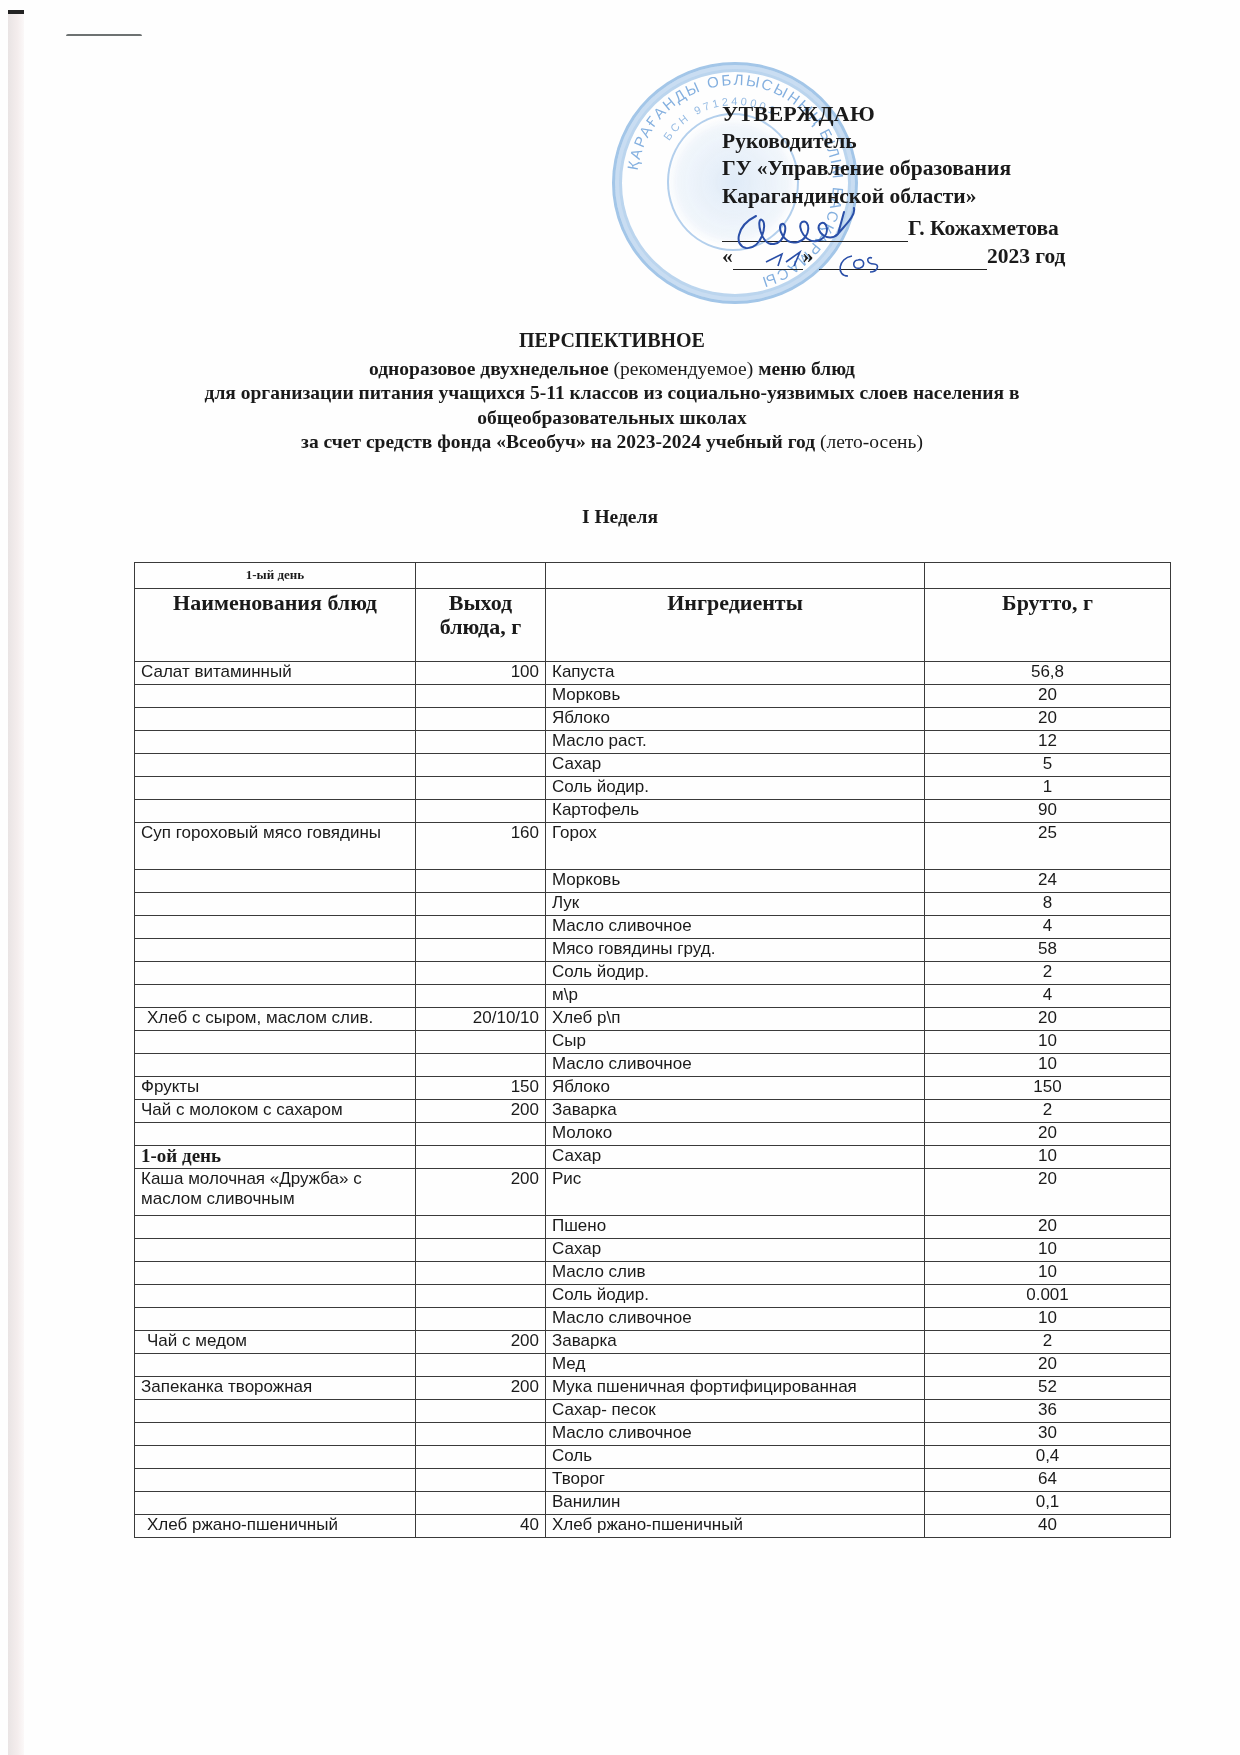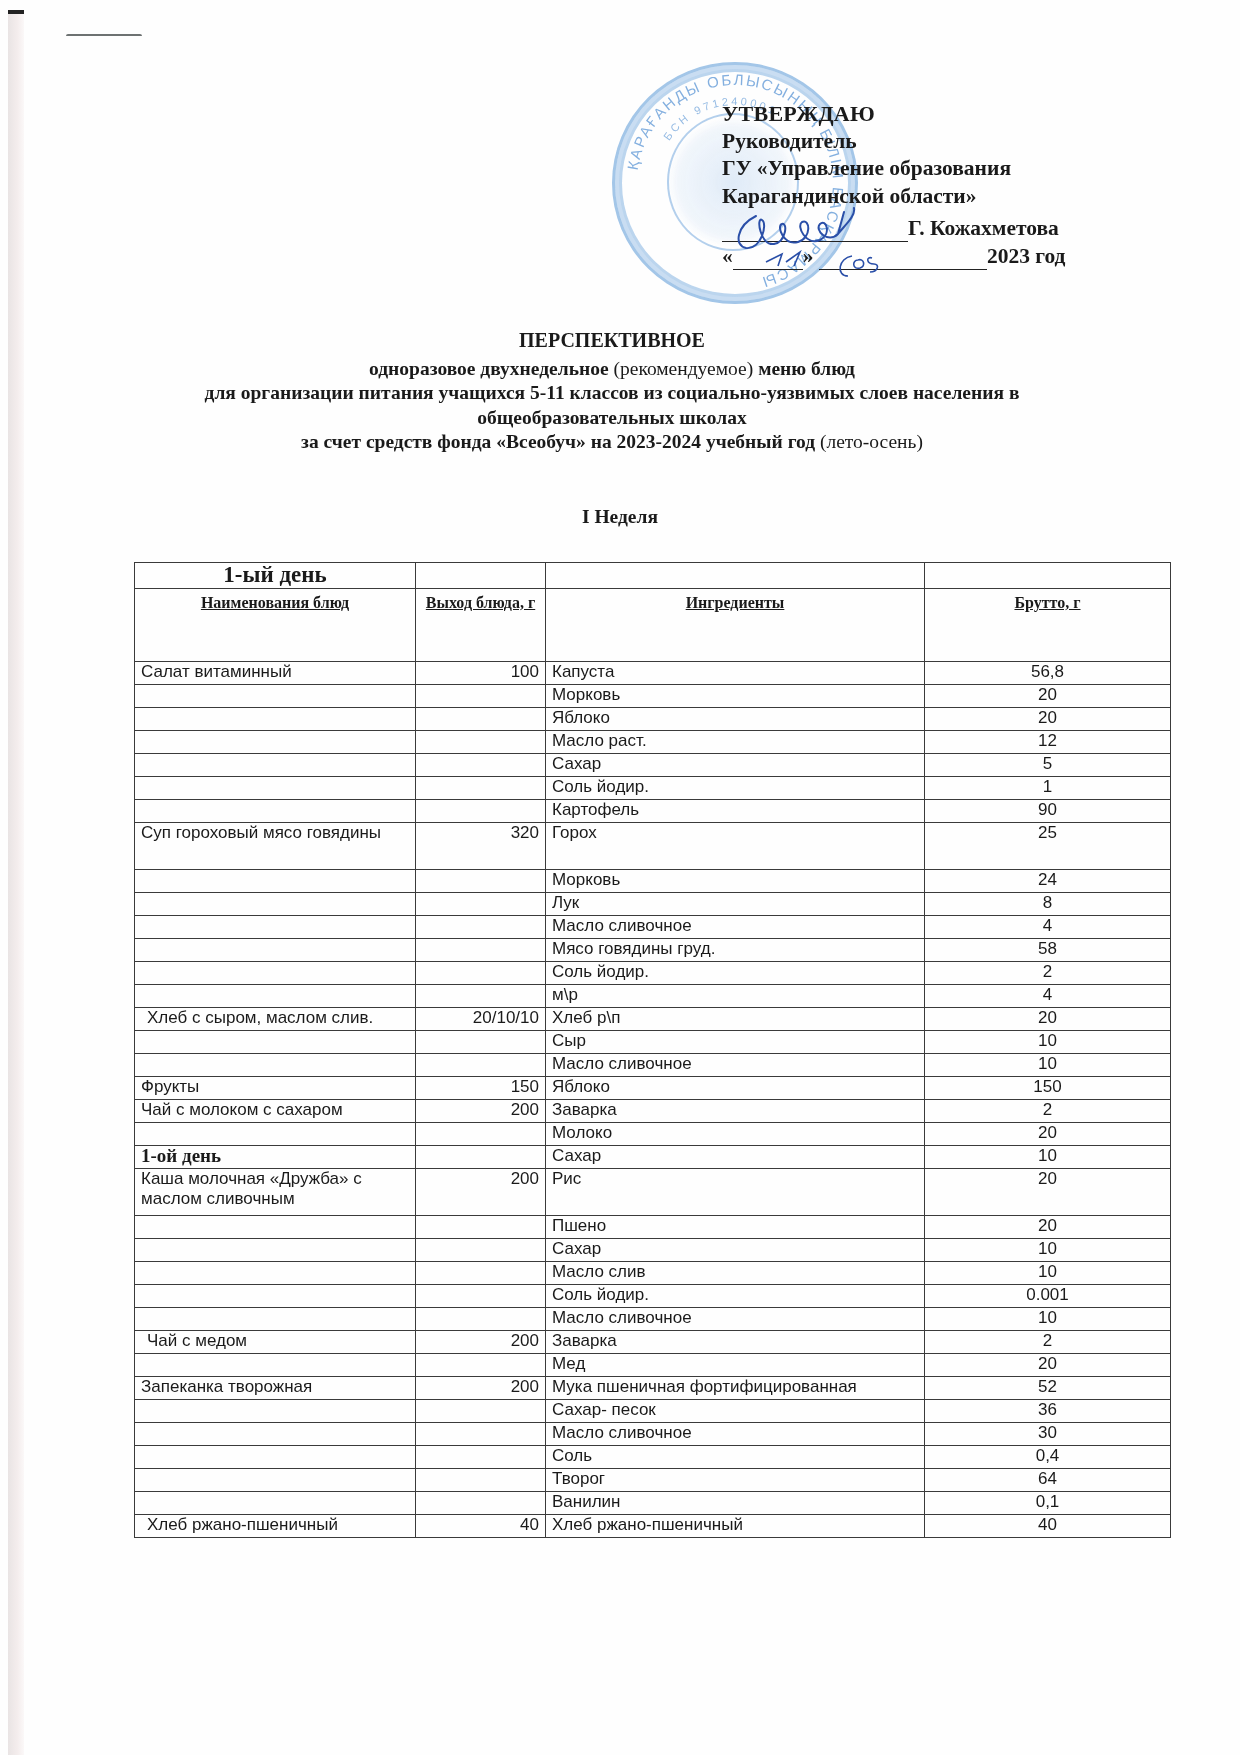--- a/index.html
+++ b/index.html
@@ -52,22 +52,22 @@
   .menu-table {
     position: absolute; left: 134px; top: 562px; width: 1036px;
     border-collapse: collapse; table-layout: fixed;
     font-family: "Liberation Sans", "DejaVu Sans", sans-serif;
     font-size: 17px;
   }
   .menu-table td, .menu-table th {
     border: 1.5px solid #3a3a3a; padding: 0 6px; vertical-align: top;
     height: 22px; line-height: 20px; overflow: hidden; white-space: nowrap;
   }
-  .menu-table th { font-family: "Liberation Serif", "DejaVu Serif", serif; font-weight: bold; font-size: 16px; text-decoration: underline; }
-  .menu-table .day-head td { height: 25px; font-family: "Liberation Serif", serif; font-weight: bold; font-size: 23px; text-align: center; line-height: 24px; }
+  .menu-table th { font-family: "Liberation Serif", "DejaVu Serif", serif; font-weight: bold; font-size: 22px; }
+  .menu-table .day-head td { height: 25px; font-family: "Liberation Serif", serif; font-weight: bold; font-size: 13px; text-align: center; line-height: 24px; }
   .menu-table .col-head th { height: 70px; text-align: center; line-height: 24px; padding-top: 2px; white-space: normal; }
   .menu-table .c-dish { text-align: left; }
   .menu-table .c-yield { text-align: right; }
   .menu-table .c-ingr { text-align: left; }
   .menu-table .c-brutto { text-align: center; }
   .menu-table tr.tall td { height: 46px; }
   .menu-table .wrap { white-space: normal; }
   .menu-table .day-label { font-family: "Liberation Serif", serif; font-weight: bold; font-size: 19px; }
   .menu-table .indent { padding-left: 12px; }
 </style>
@@ -186,21 +186,21 @@
         <td class="c-brutto">1</td>
       </tr>
       <tr>
         <td class="c-dish"></td>
         <td class="c-yield"></td>
         <td class="c-ingr">Картофель</td>
         <td class="c-brutto">90</td>
       </tr>
       <tr class="tall">
         <td class="c-dish wrap">Суп гороховый мясо говядины</td>
-        <td class="c-yield">320</td>
+        <td class="c-yield">160</td>
         <td class="c-ingr">Горох</td>
         <td class="c-brutto">25</td>
       </tr>
       <tr>
         <td class="c-dish"></td>
         <td class="c-yield"></td>
         <td class="c-ingr">Морковь</td>
         <td class="c-brutto">24</td>
       </tr>
       <tr>

